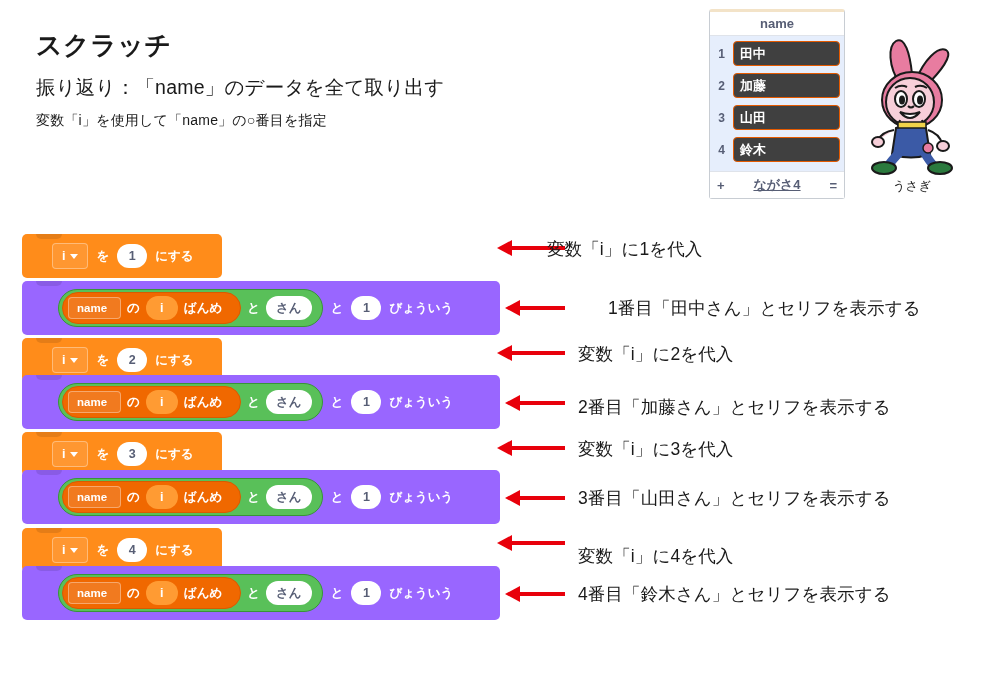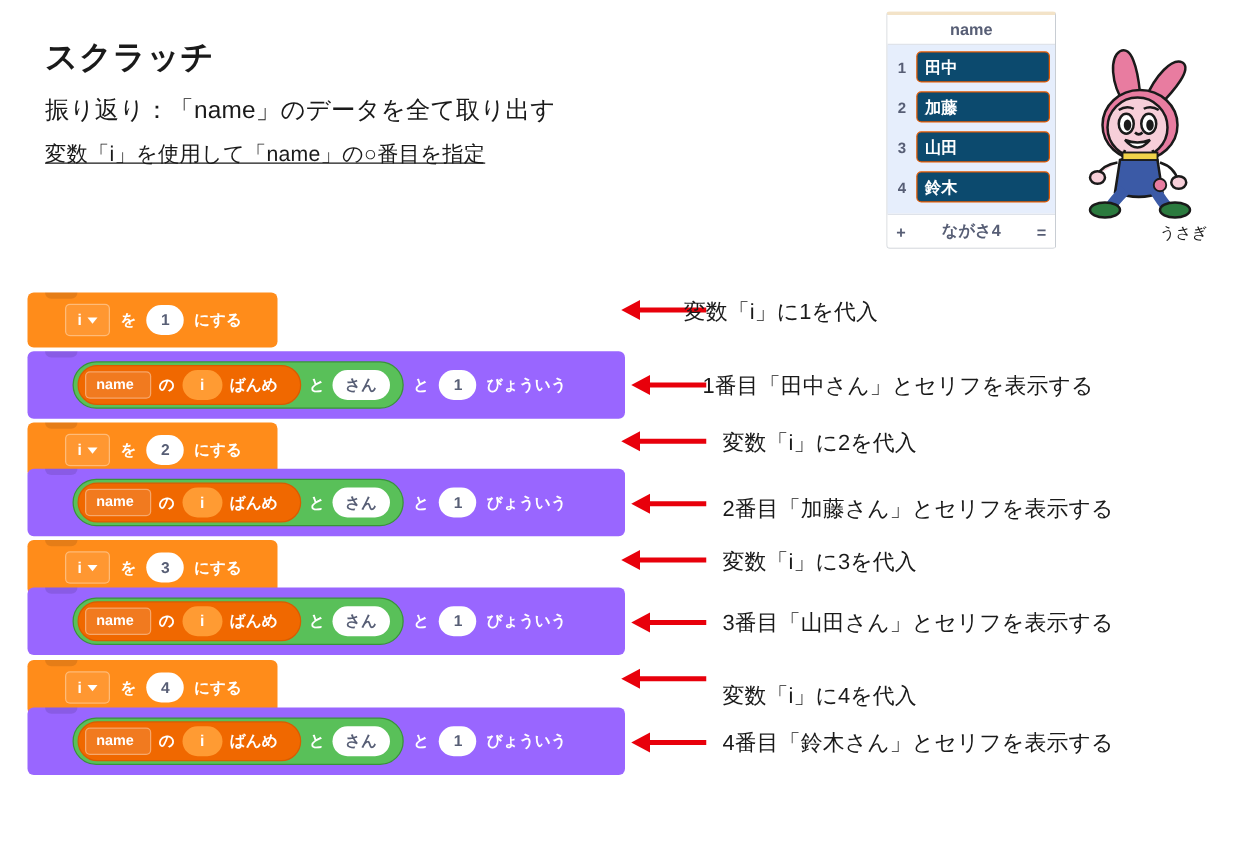--- a/index.html
+++ b/index.html
@@ -21,23 +21,22 @@
     font-size: 26px; font-weight: bold;
     letter-spacing: 0.5px;
   }
   #subtitle-1 {
     position: absolute; left: 36px; top: 74px;
     font-size: 19.5px; font-weight: 400;
     letter-spacing: 0.2px;
   }
   #subtitle-2 {
     position: absolute; left: 36px; top: 112px;
-    font-size: 17px; font-weight: 400;
+    font-size: 14px; font-weight: 400;
     letter-spacing: 0.2px;
-    text-decoration: underline;
   }
 
   
   #list-monitor {
     position: absolute; left: 709px; top: 9px;
     width: 136px; height: 190px;
     background: #ffffff;
     border: 1px solid #c8cdd3;
     border-top: 3px solid #f3e3c8;
     border-radius: 3px;
@@ -67,21 +66,21 @@
   .list-index {
     width: 15px;
     font-size: 12px; font-weight: bold;
     color: #575e75;
     text-align: center;
     flex: none;
   }
   .list-value {
     flex: 1;
     height: 25px;
-    background: #0c4a6e;
+    background: #404040;
     border: 1px solid #e55a00;
     border-radius: 4px;
     color: #ffffff;
     font-size: 13px;
     font-weight: bold;
     line-height: 23px;
     padding-left: 6px;
     margin-left: 4px;
     white-space: nowrap;
     overflow: hidden;
@@ -89,27 +88,27 @@
   #list-footer {
     height: 27px;
     background: #ffffff;
     border-top: 1px solid #dfe3ea;
     display: flex; align-items: center;
     justify-content: space-between;
     padding: 0 7px;
     color: #575e75;
     font-size: 13px; font-weight: bold;
   }
-  #list-footer .len { font-size: 13px; }
+  #list-footer .len { font-size: 13px; text-decoration: underline; }
 
   
   #sprite-wrap {
     position: absolute; left: 858px; top: 32px;
     width: 108px; height: 165px;
-    text-align: right;
+    text-align: center;
   }
   #sprite-label {
     position: absolute; left: 0; bottom: 2px; width: 100%;
     font-size: 12.5px; color: #1a1a1a;
   }
 
   
   #blocks { position: absolute; left: 0; top: 0; width: 560px; height: 692px; }
 
   .blk {
@@ -470,19 +469,19 @@
 <div class="arrow" style="left:497px; top:535px; width:68px">
   <div class="shaft" style="width:56px"></div>
     <div class="head"></div>
 </div>
 <div class="arrow" style="left:505px; top:586px; width:60px">
   <div class="shaft" style="width:48px"></div>
     <div class="head"></div>
 </div>
 
 <div class="anno" style="left:547px; top:237px">変数「i」に1を代入</div>
-<div class="anno" style="left:562px; top:296px">1番目「田中さん」とセリフを表示する</div>
+<div class="anno" style="left:608px; top:296px">1番目「田中さん」とセリフを表示する</div>
 <div class="anno" style="left:578px; top:342px">変数「i」に2を代入</div>
 <div class="anno" style="left:578px; top:395px">2番目「加藤さん」とセリフを表示する</div>
 <div class="anno" style="left:578px; top:437px">変数「i」に3を代入</div>
 <div class="anno" style="left:578px; top:486px">3番目「山田さん」とセリフを表示する</div>
 <div class="anno" style="left:578px; top:544px">変数「i」に4を代入</div>
 <div class="anno" style="left:578px; top:582px">4番目「鈴木さん」とセリフを表示する</div>
 
 </body></html>

